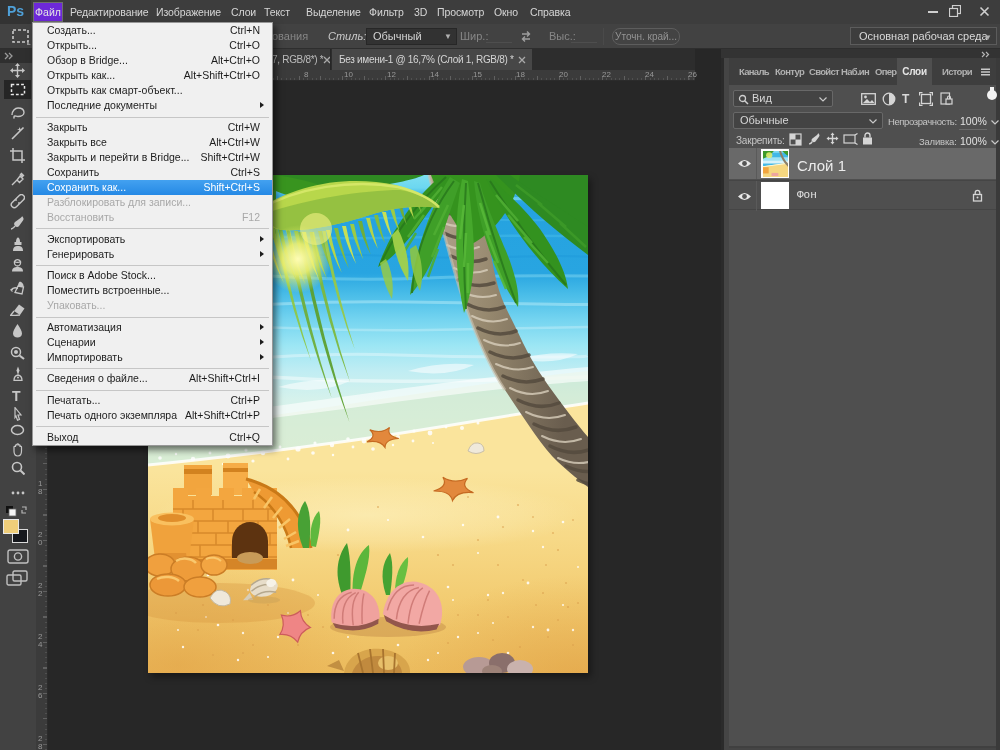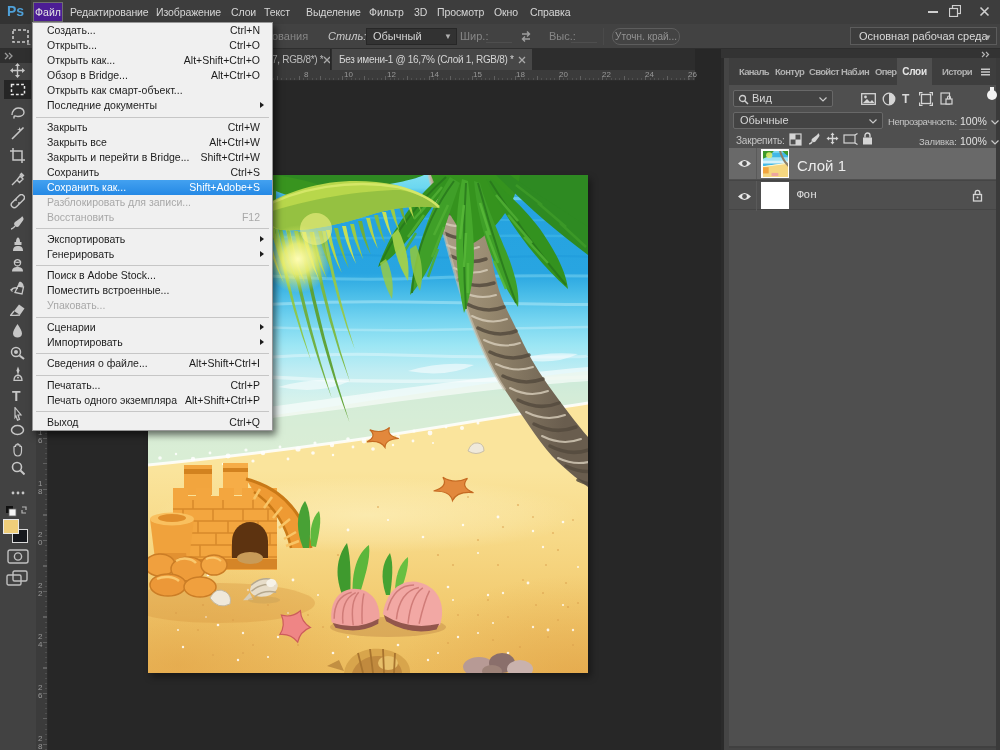--- a/index.html
+++ b/index.html
@@ -1,19 +1,19 @@
 <!DOCTYPE html>
 <html><head><meta charset="utf-8">
 <style>
 *{margin:0;padding:0;box-sizing:border-box;}
 html,body{width:1000px;height:750px;overflow:hidden;background:#272727;font-family:"Liberation Sans",sans-serif;}
 #menubar{position:absolute;left:0;top:0;width:1000px;height:24px;background:#3d3d3d;z-index:10;}
 #pslogo{position:absolute;left:0;top:0;width:31px;height:24px;background:#333;color:#4fa0d8;font-size:14px;font-weight:bold;text-align:center;line-height:23px;}
 .mitem{position:absolute;top:0;height:24px;line-height:24px;color:#d6d6d6;font-size:10.5px;letter-spacing:-0.1px;}
-#fileBtn{position:absolute;left:33px;top:2px;width:30px;height:20px;background:#4c1d95;border:1px solid #6f6f6f;line-height:18px;text-align:center;color:#e4e4e4;font-size:10.5px;z-index:11;}
+#fileBtn{position:absolute;left:33px;top:2px;width:30px;height:20px;background:#6d28d9;border:1px solid #6f6f6f;line-height:18px;text-align:center;color:#e4e4e4;font-size:10.5px;z-index:11;}
 #optionsbar{position:absolute;left:0;top:24px;width:1000px;height:25px;background:#424242;border-bottom:1px solid #2e2e2e;z-index:5;}
 .olabel{position:absolute;top:0;height:25px;line-height:25px;font-size:11px;color:#c9c9c9;white-space:nowrap;}
 .odim{color:#878787;}
 #styleDrop{position:absolute;left:366px;top:4px;width:91px;height:17px;background:#323232;border:1px solid #272727;color:#d5d5d5;font-size:11px;line-height:15px;padding-left:6px;}
 #refineBtn{position:absolute;left:612px;top:4px;width:68px;height:17px;border:1px solid #5d5d5d;border-radius:8px;background:#434343;color:#949494;font-size:10px;line-height:15px;text-align:center;}
 #wsDrop{position:absolute;left:850px;top:3px;width:147px;height:18px;background:#3d3d3d;border:1px solid #5c5c5c;color:#d9d9d9;font-size:11px;line-height:16px;padding-left:8px;white-space:nowrap;}
 .chev{position:absolute;right:4px;top:1px;color:#b0b0b0;font-size:8px;}
 .uline{position:absolute;height:14px;border-bottom:1px solid #4e4e4e;}
 #tabrow{position:absolute;left:0;top:49px;width:695px;height:21px;background:#2d2d2d;z-index:4;}
 .dtab{position:absolute;top:0;height:21px;font-size:10px;letter-spacing:-0.3px;line-height:21px;white-space:nowrap;overflow:hidden;}
@@ -856,28 +856,28 @@
 <div id="fmenu">
   <div class="mi">
       <span class="lab">Создать...</span>
       <span class="sc">Ctrl+N</span>
     </div>
   <div class="mi">
       <span class="lab">Открыть...</span>
       <span class="sc">Ctrl+O</span>
     </div>
   <div class="mi">
+      <span class="lab">Обзор в Bridge...</span>
+      <span class="sc">Alt+Ctrl+O</span>
+    </div>
+  <div class="mi">
       <span class="lab">Открыть как...</span>
       <span class="sc">Alt+Shift+Ctrl+O</span>
     </div>
   <div class="mi">
-      <span class="lab">Обзор в Bridge...</span>
-      <span class="sc">Alt+Ctrl+O</span>
-    </div>
-  <div class="mi">
       <span class="lab">Открыть как смарт-объект...</span>
     </div>
   <div class="mi">
       <span class="lab">Последние документы</span>
       <span class="arr"></span>
     </div>
   <div class="msep"></div>
   <div class="mi">
       <span class="lab">Закрыть</span>
       <span class="sc">Ctrl+W</span>
@@ -889,21 +889,21 @@
   <div class="mi">
       <span class="lab">Закрыть и перейти в Bridge...</span>
       <span class="sc">Shift+Ctrl+W</span>
     </div>
   <div class="mi">
       <span class="lab">Сохранить</span>
       <span class="sc">Ctrl+S</span>
     </div>
   <div class="mi hi">
       <span class="lab">Сохранить как...</span>
-      <span class="sc">Shift+Adobe+S</span>
+      <span class="sc">Shift+Ctrl+S</span>
     </div>
   <div class="mi dis">
       <span class="lab">Разблокировать для записи...</span>
     </div>
   <div class="mi dis">
       <span class="lab">Восстановить</span>
       <span class="sc">F12</span>
     </div>
   <div class="msep"></div>
   <div class="mi">
@@ -919,20 +919,24 @@
       <span class="lab">Поиск в Adobe Stock...</span>
     </div>
   <div class="mi">
       <span class="lab">Поместить встроенные...</span>
     </div>
   <div class="mi dis">
       <span class="lab">Упаковать...</span>
     </div>
   <div class="msep"></div>
   <div class="mi">
+      <span class="lab">Автоматизация</span>
+      <span class="arr"></span>
+    </div>
+  <div class="mi">
       <span class="lab">Сценарии</span>
       <span class="arr"></span>
     </div>
   <div class="mi">
       <span class="lab">Импортировать</span>
       <span class="arr"></span>
     </div>
   <div class="msep"></div>
   <div class="mi">
       <span class="lab">Сведения о файле...</span>

